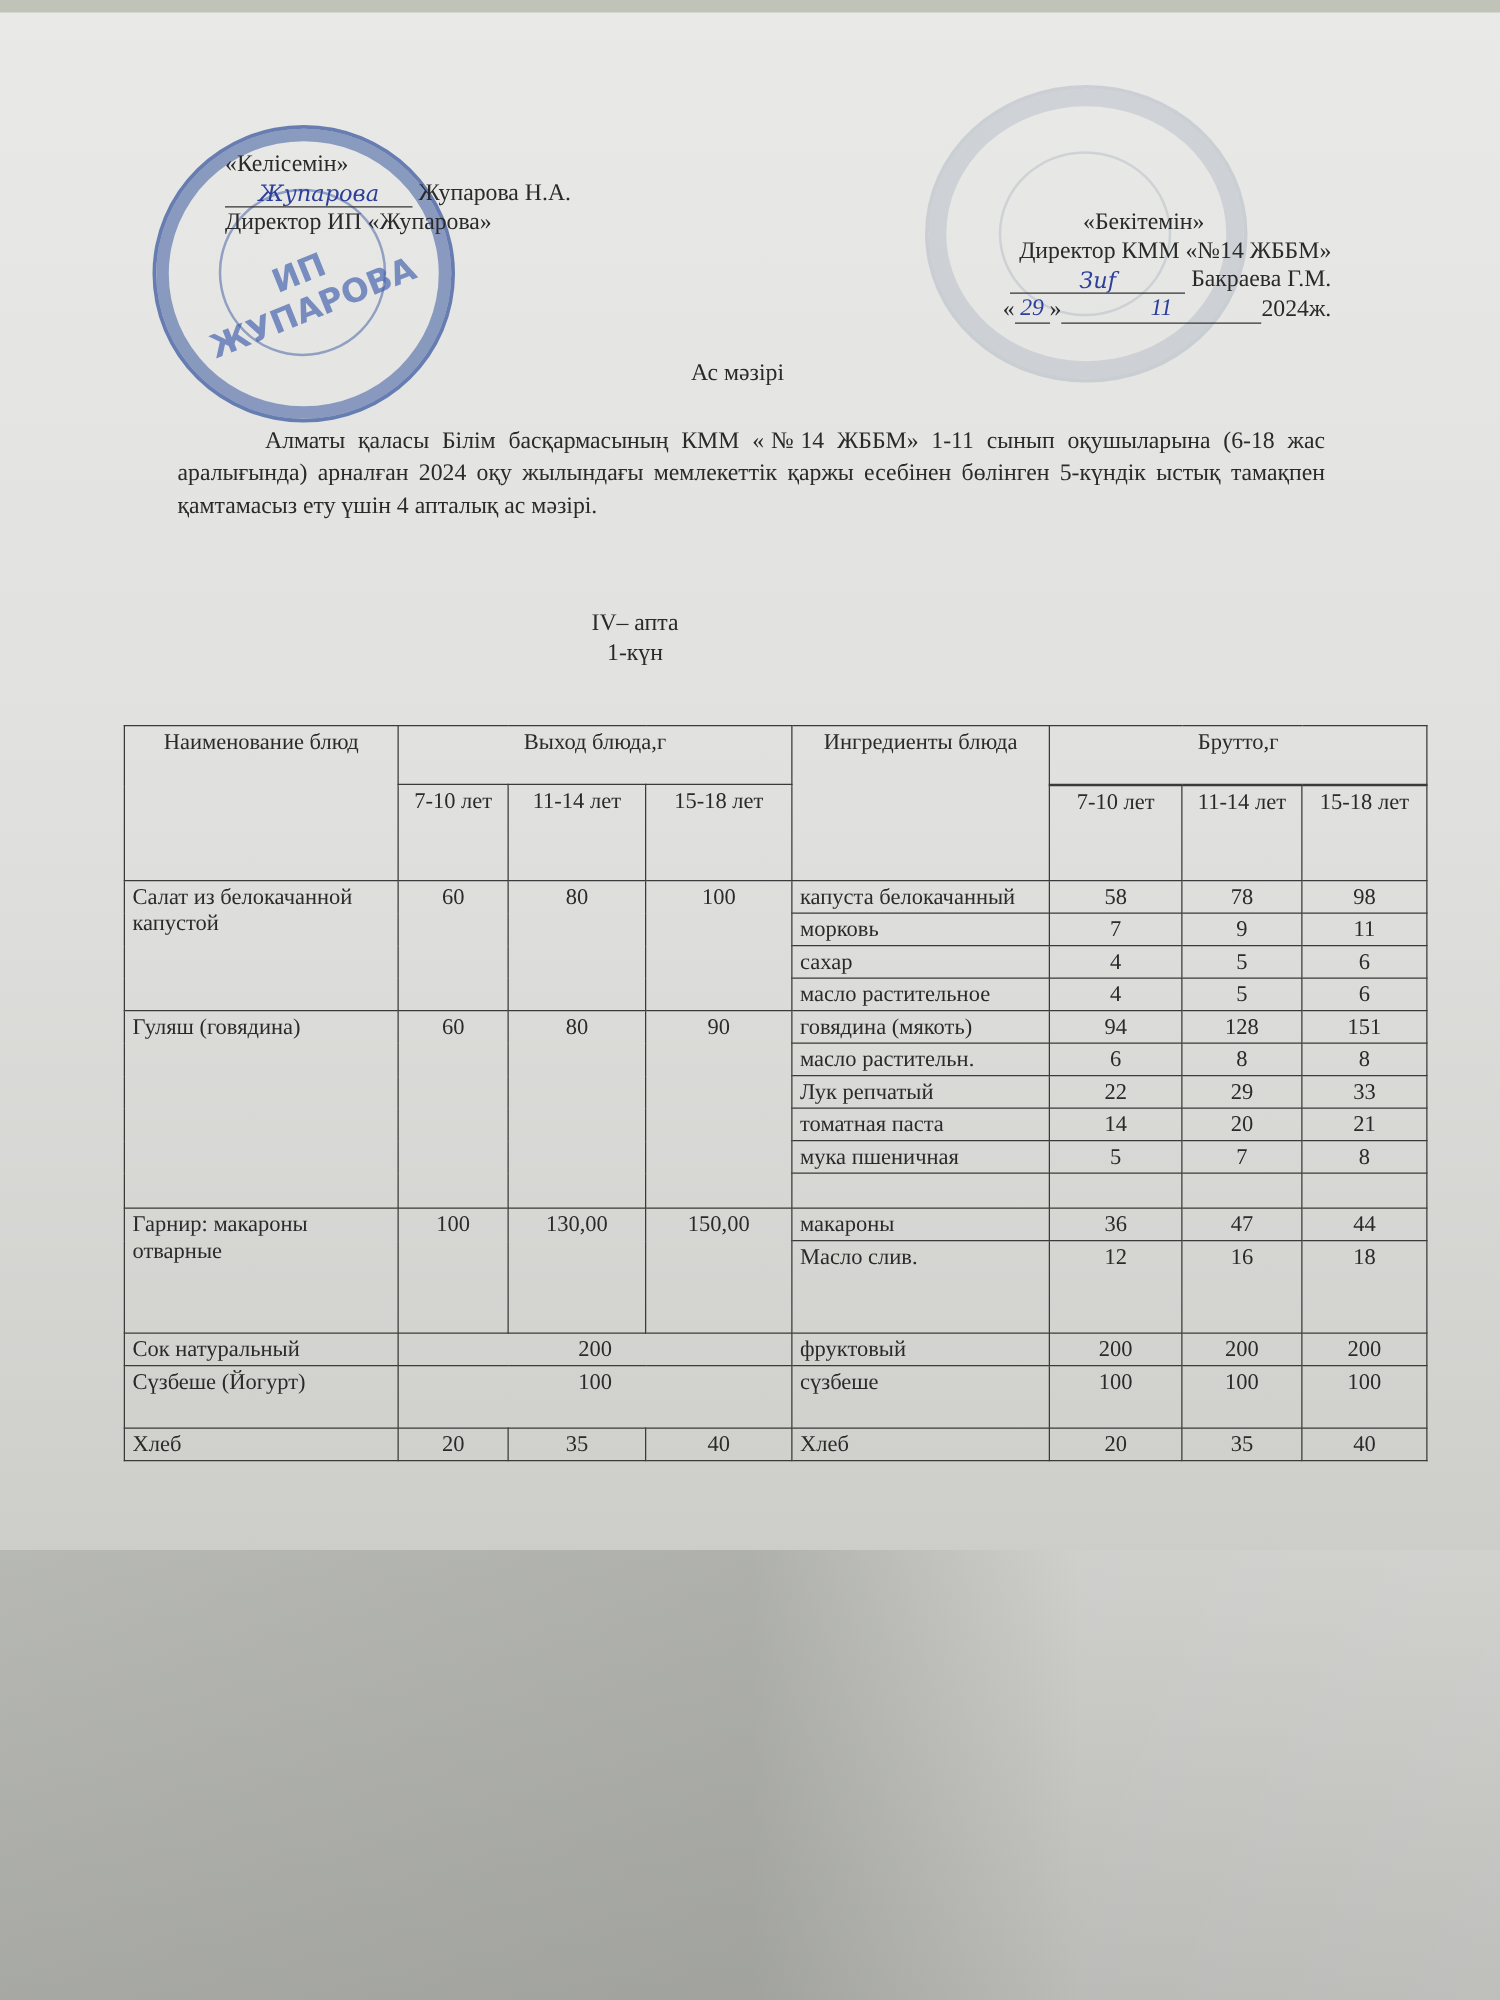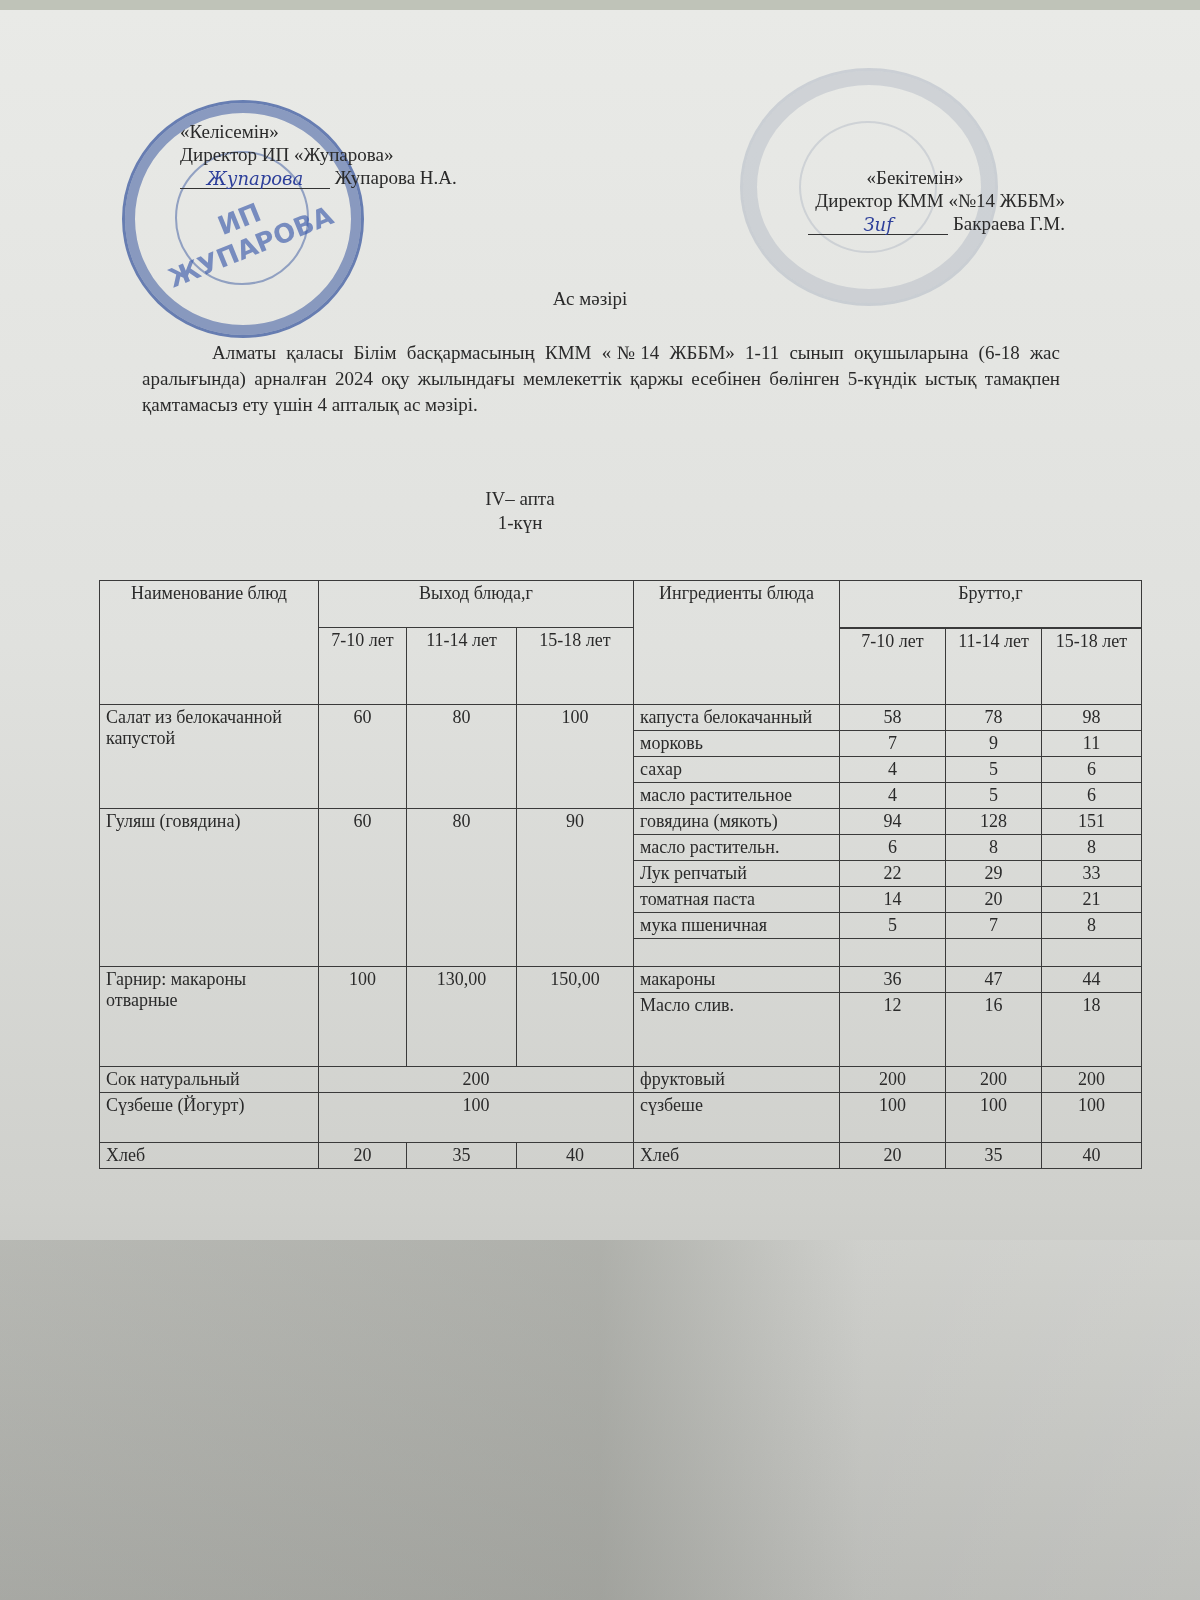--- a/index.html
+++ b/index.html
@@ -57,21 +57,21 @@
     display: inline-block; width: 150px; border-bottom: 1px solid #333; height: 18px; vertical-align: bottom;
     font-family: "DejaVu Serif", serif; font-style: italic; color: #2d3f9a; font-size: 18px; text-align: center; line-height: 18px;
   }
   .uline { display: inline-block; border-bottom: 1px solid #333; vertical-align: bottom; text-align: center; color: #2d3f9a; font-style: italic; }
 
   .title { position: absolute; left: 0; width: 1180px; top: 288px; text-align: center; font-size: 19px; }
   .para {
     position: absolute; left: 142px; top: 340px; width: 918px; font-size: 19px; line-height: 26px;
     text-align: justify; text-indent: 70px;
   }
-  .week { position: absolute; left: 12px; width: 1016px; top: 487px; text-align: center; font-size: 19px; line-height: 24px; }
+  .week { position: absolute; left: 0; width: 1016px; top: 487px; text-align: center; font-size: 19px; line-height: 24px; }
 
   table.menu {
     position: absolute; left: 99px; top: 580px; width: 1042px;
     border-collapse: collapse; font-size: 18px; line-height: 21px; table-layout: fixed;
   }
   table.menu td, table.menu th {
     border: 1px solid #3a3a3a; padding: 2px 6px; font-weight: normal; vertical-align: top;
   }
   .c { text-align: center; }
   .vm { vertical-align: middle !important; }
@@ -86,33 +86,36 @@
 <div class="stamp stamp-left">
   <div class="inner"></div>
   <div class="txt">ИП ЖУПАРОВА</div>
 </div>
 <div class="stamp stamp-right">
   <div class="inner"></div>
 </div>
 
 <div class="block left-block">
   <div class="line">«Келісемін»</div>
-  <div class="line">Директор ИП «Жупарова»</div>
   <div class="line">
     <span class="sig">Жупарова</span>
     <span>Жупарова Н.А.</span>
   </div>
+  <div class="line">Директор ИП «Жупарова»</div>
 </div>
 
 <div class="block right-block">
   <div class="line l1">«Бекітемін»</div>
   <div class="line">Директор КММ «№14 ЖББМ»</div>
   <div class="line">
     <span class="sig" style="width:140px">Зиf</span>
     <span>Бакраева Г.М.</span>
+  </div>
+  <div class="line">
+    <span>«</span><span class="uline" style="width:28px">29</span><span>»</span><span class="uline" style="width:160px">11</span><span>2024ж.</span>
   </div>
 </div>
 
 <div class="title">Ас мәзірі</div>
 <div class="para">Алматы қаласы Білім басқармасының КММ «№14 ЖББМ» 1-11 сынып оқушыларына (6-18 жас аралығында) арналған 2024 оқу жылындағы мемлекеттік қаржы есебінен бөлінген 5-күндік ыстық тамақпен қамтамасыз ету үшін 4 апталық ас мәзірі.</div>
 <div class="week">
   <div>IV– апта</div>
   <div>1-күн</div>
 </div>
 

